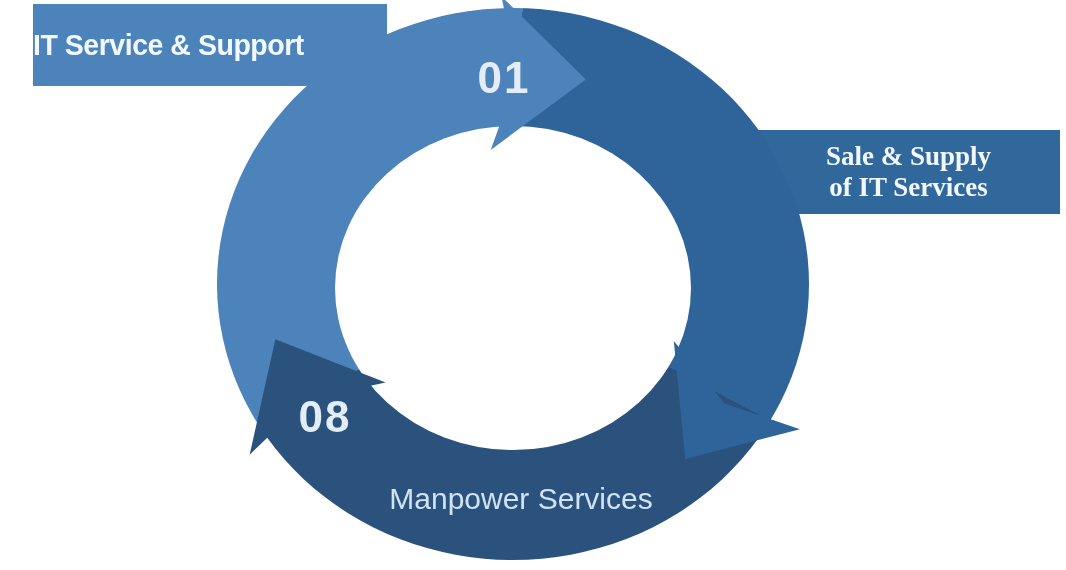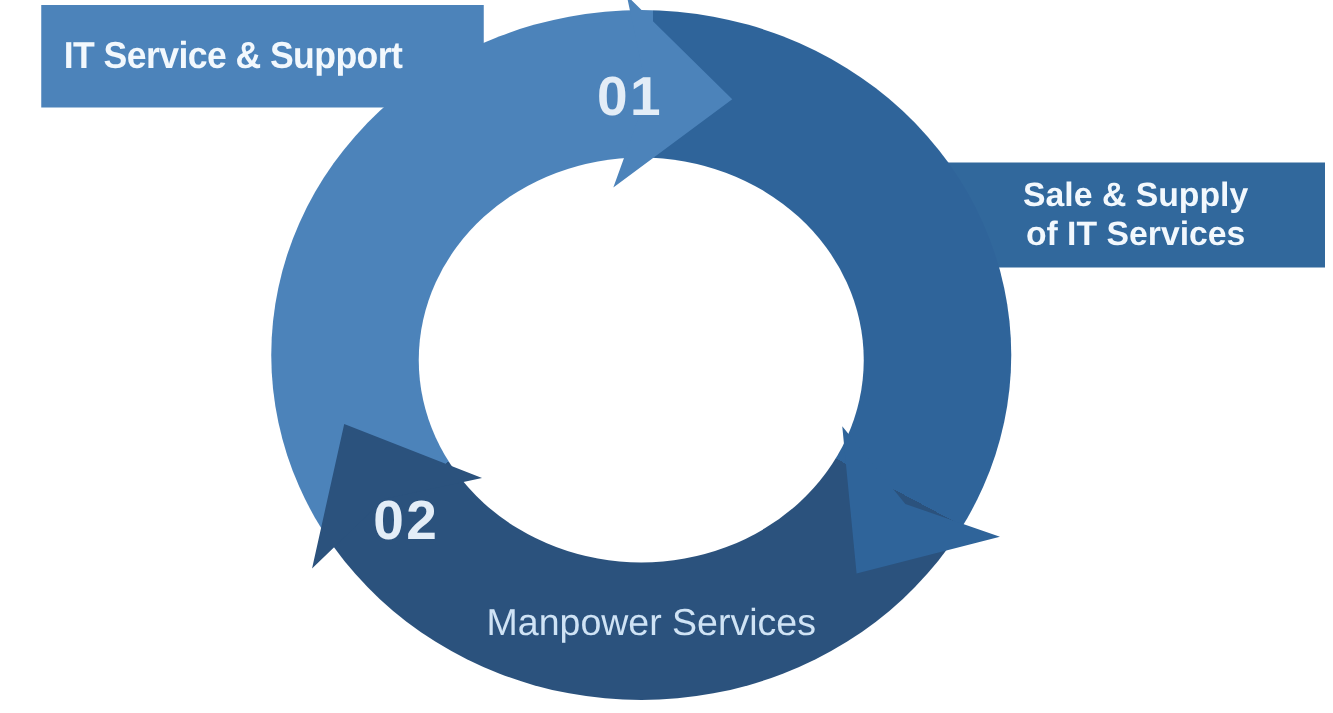--- a/index.html
+++ b/index.html
@@ -11,33 +11,34 @@
     font-family:"Liberation Sans", sans-serif;
   }
   .stage *{box-sizing:border-box;}
 
   
   .banner{position:absolute;z-index:1;}
   .banner-left{
     left:33px;top:4px;width:354px;height:82px;
     background:var(--light_blue);
     display:flex;align-items:center;
-    padding-left:18px;
+    padding-left:0;
   }
   .banner-left .banner-text{
     color:var(--banner_text);
     font-size:30px;font-weight:600;letter-spacing:-0.5px;
     transform:scaleX(0.95);transform-origin:left center;
     white-space:nowrap;
   }
   .banner-right{
     left:757px;top:130px;width:303px;height:84px;
     background:var(--banner_right_blue);
     display:flex;flex-direction:column;justify-content:center;align-items:center;
     text-align:center;
+    font-family:Liberation Serif, serif;
   }
   .banner-right .banner-text{
     color:var(--banner_text);
     font-size:27px;font-weight:600;line-height:31px;
     white-space:nowrap;
   }
 
   
   .ring{
     position:absolute;z-index:2;
@@ -99,17 +100,17 @@
   <div class="ring"></div>
   <div class="ring-hole"></div>
 
   <svg class="arrows" width="1066" height="570" viewBox="0 0 1066 570" aria-hidden="true">
     <path d="M -12 -77 L 78 0 L -12 77 L 10 0 Z" transform="translate(508,74) rotate(4)" class="arrow-light"></path>
     <path d="M -12 -77 L 78 0 L -12 77 L 10 0 Z" transform="translate(730,395) rotate(125)" class="arrow-medium"></path>
     <path d="M -12 -77 L 78 0 L -12 77 L 10 0 Z" transform="translate(312,408) rotate(242)" class="arrow-dark"></path>
   </svg>
 
   <div class="step-num num-01">01</div>
-  <div class="step-num num-02">02</div>
+  <div class="step-num num-02">08</div>
 
   <div class="arc-label">Manpower Services</div>
 
 </div>
 
 </body></html>

